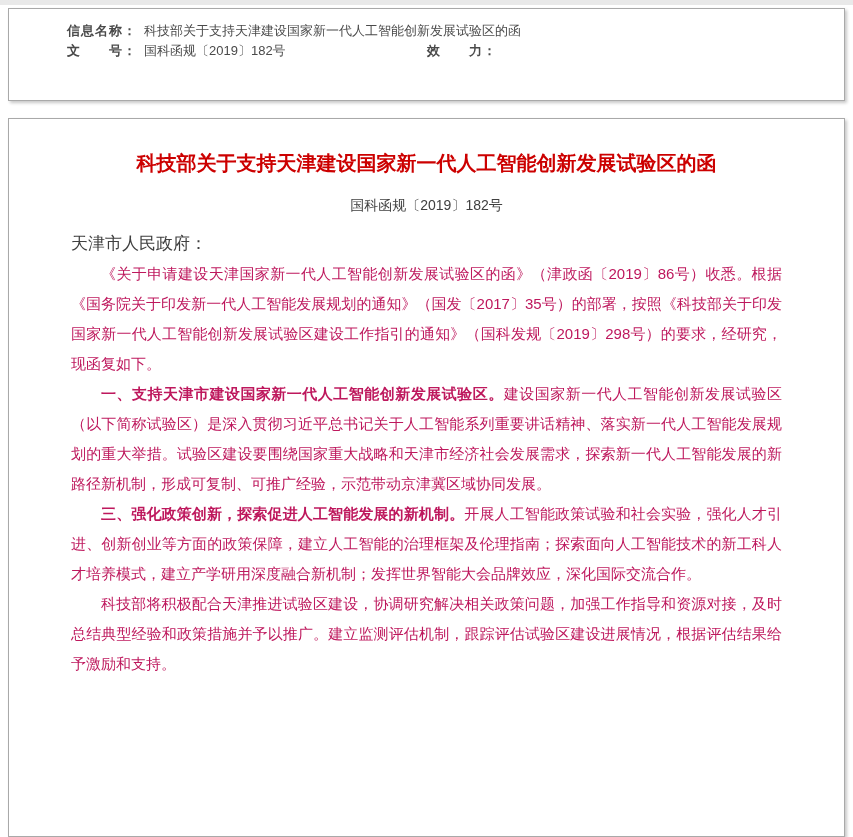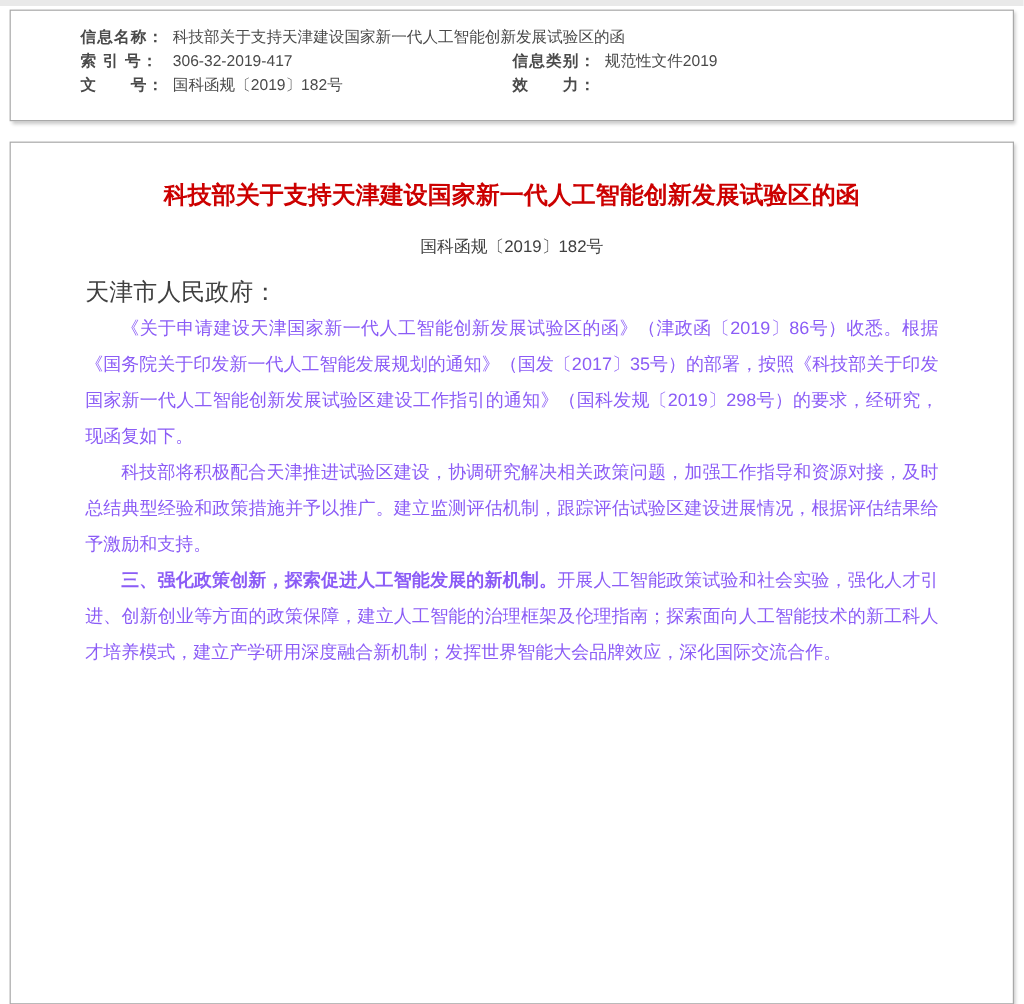--- a/index.html
+++ b/index.html
@@ -23,59 +23,54 @@
   .pos-l1{position:absolute;left:58px;white-space:pre;}
   .pos-v1{position:absolute;left:135px;white-space:nowrap;}
   .pos-l2{position:absolute;left:418px;white-space:pre;}
   .pos-v2{position:absolute;left:495px;white-space:nowrap;}
   .doc-box{top:118px;width:837px;height:719px;padding:26px 62px 0 62px;}
   .doc-title{
     margin:4px 0 18px;font-size:20px;line-height:28px;font-weight:bold;
     color:#cc0000;text-align:center;
   }
   .doc-number{text-align:center;font-size:14px;line-height:20px;margin:0 0 14px;}
-  .salutation{margin:0;font-size:20px;line-height:30px;font-family:Liberation Serif, serif;}
+  .salutation{margin:0;font-size:17px;line-height:30px;font-family:Liberation Serif, serif;}
   .para{
     margin:0;font-size:15px;line-height:30px;text-indent:2em;
-    text-align:justify;color:#8b5cf6;
+    text-align:justify;color:#be185d;
   }
   .para strong{font-weight:bold;}
 </style>
 </head>
 <body>
 
 <div class="top-strip"></div>
 
 <div class="panel info-box">
   <div class="info-row">
     <span class="lbl pos-l1">信息名称：</span>
     <span class="val pos-v1">科技部关于支持天津建设国家新一代人工智能创新发展试验区的函</span>
-  </div>
-  <div class="info-row">
-    <span class="lbl pos-l1">索 引 号：</span>
-    <span class="val pos-v1">306-32-2019-417</span>
-    <span class="lbl pos-l2">信息类别：</span>
-    <span class="val pos-v2">规范性文件2019</span>
   </div>
   <div class="info-row">
     <span class="lbl pos-l1">文　　号：</span>
     <span class="val pos-v1">国科函规〔2019〕182号</span>
     <span class="lbl pos-l2">效　　力：</span>
     <span class="val pos-v2"></span>
   </div>
 </div>
 
 <div class="panel doc-box">
   <h1 class="doc-title">科技部关于支持天津建设国家新一代人工智能创新发展试验区的函</h1>
   <div class="doc-number">国科函规〔2019〕182号</div>
 
   <p class="salutation">天津市人民政府：</p>
 
   <p class="para"><span>《关于申请建设天津国家新一代人工智能创新发展试验区的函》（津政函〔2019〕86号）收悉。根据《国务院关于印发新一代人工智能发展规划的通知》（国发〔2017〕35号）的部署，按照《科技部关于印发国家新一代人工智能创新发展试验区建设工作指引的通知》（国科发规〔2019〕298号）的要求，经研究，现函复如下。</span></p>
 
+  <p class="para"><strong>一、支持天津市建设国家新一代人工智能创新发展试验区。</strong><span>建设国家新一代人工智能创新发展试验区（以下简称试验区）是深入贯彻习近平总书记关于人工智能系列重要讲话精神、落实新一代人工智能发展规划的重大举措。试验区建设要围绕国家重大战略和天津市经济社会发展需求，探索新一代人工智能发展的新路径新机制，形成可复制、可推广经验，示范带动京津冀区域协同发展。</span></p>
 
 
+  <p class="para"><strong>三、强化政策创新，探索促进人工智能发展的新机制。</strong><span>开展人工智能政策试验和社会实验，强化人才引进、创新创业等方面的政策保障，建立人工智能的治理框架及伦理指南；探索面向人工智能技术的新工科人才培养模式，建立产学研用深度融合新机制；发挥世界智能大会品牌效应，深化国际交流合作。</span></p>
+
   <p class="para"><span>科技部将积极配合天津推进试验区建设，协调研究解决相关政策问题，加强工作指导和资源对接，及时总结典型经验和政策措施并予以推广。建立监测评估机制，跟踪评估试验区建设进展情况，根据评估结果给予激励和支持。</span></p>
-
-  <p class="para"><strong>三、强化政策创新，探索促进人工智能发展的新机制。</strong><span>开展人工智能政策试验和社会实验，强化人才引进、创新创业等方面的政策保障，建立人工智能的治理框架及伦理指南；探索面向人工智能技术的新工科人才培养模式，建立产学研用深度融合新机制；发挥世界智能大会品牌效应，深化国际交流合作。</span></p>
 
 
 </div>
 
 </body></html>

